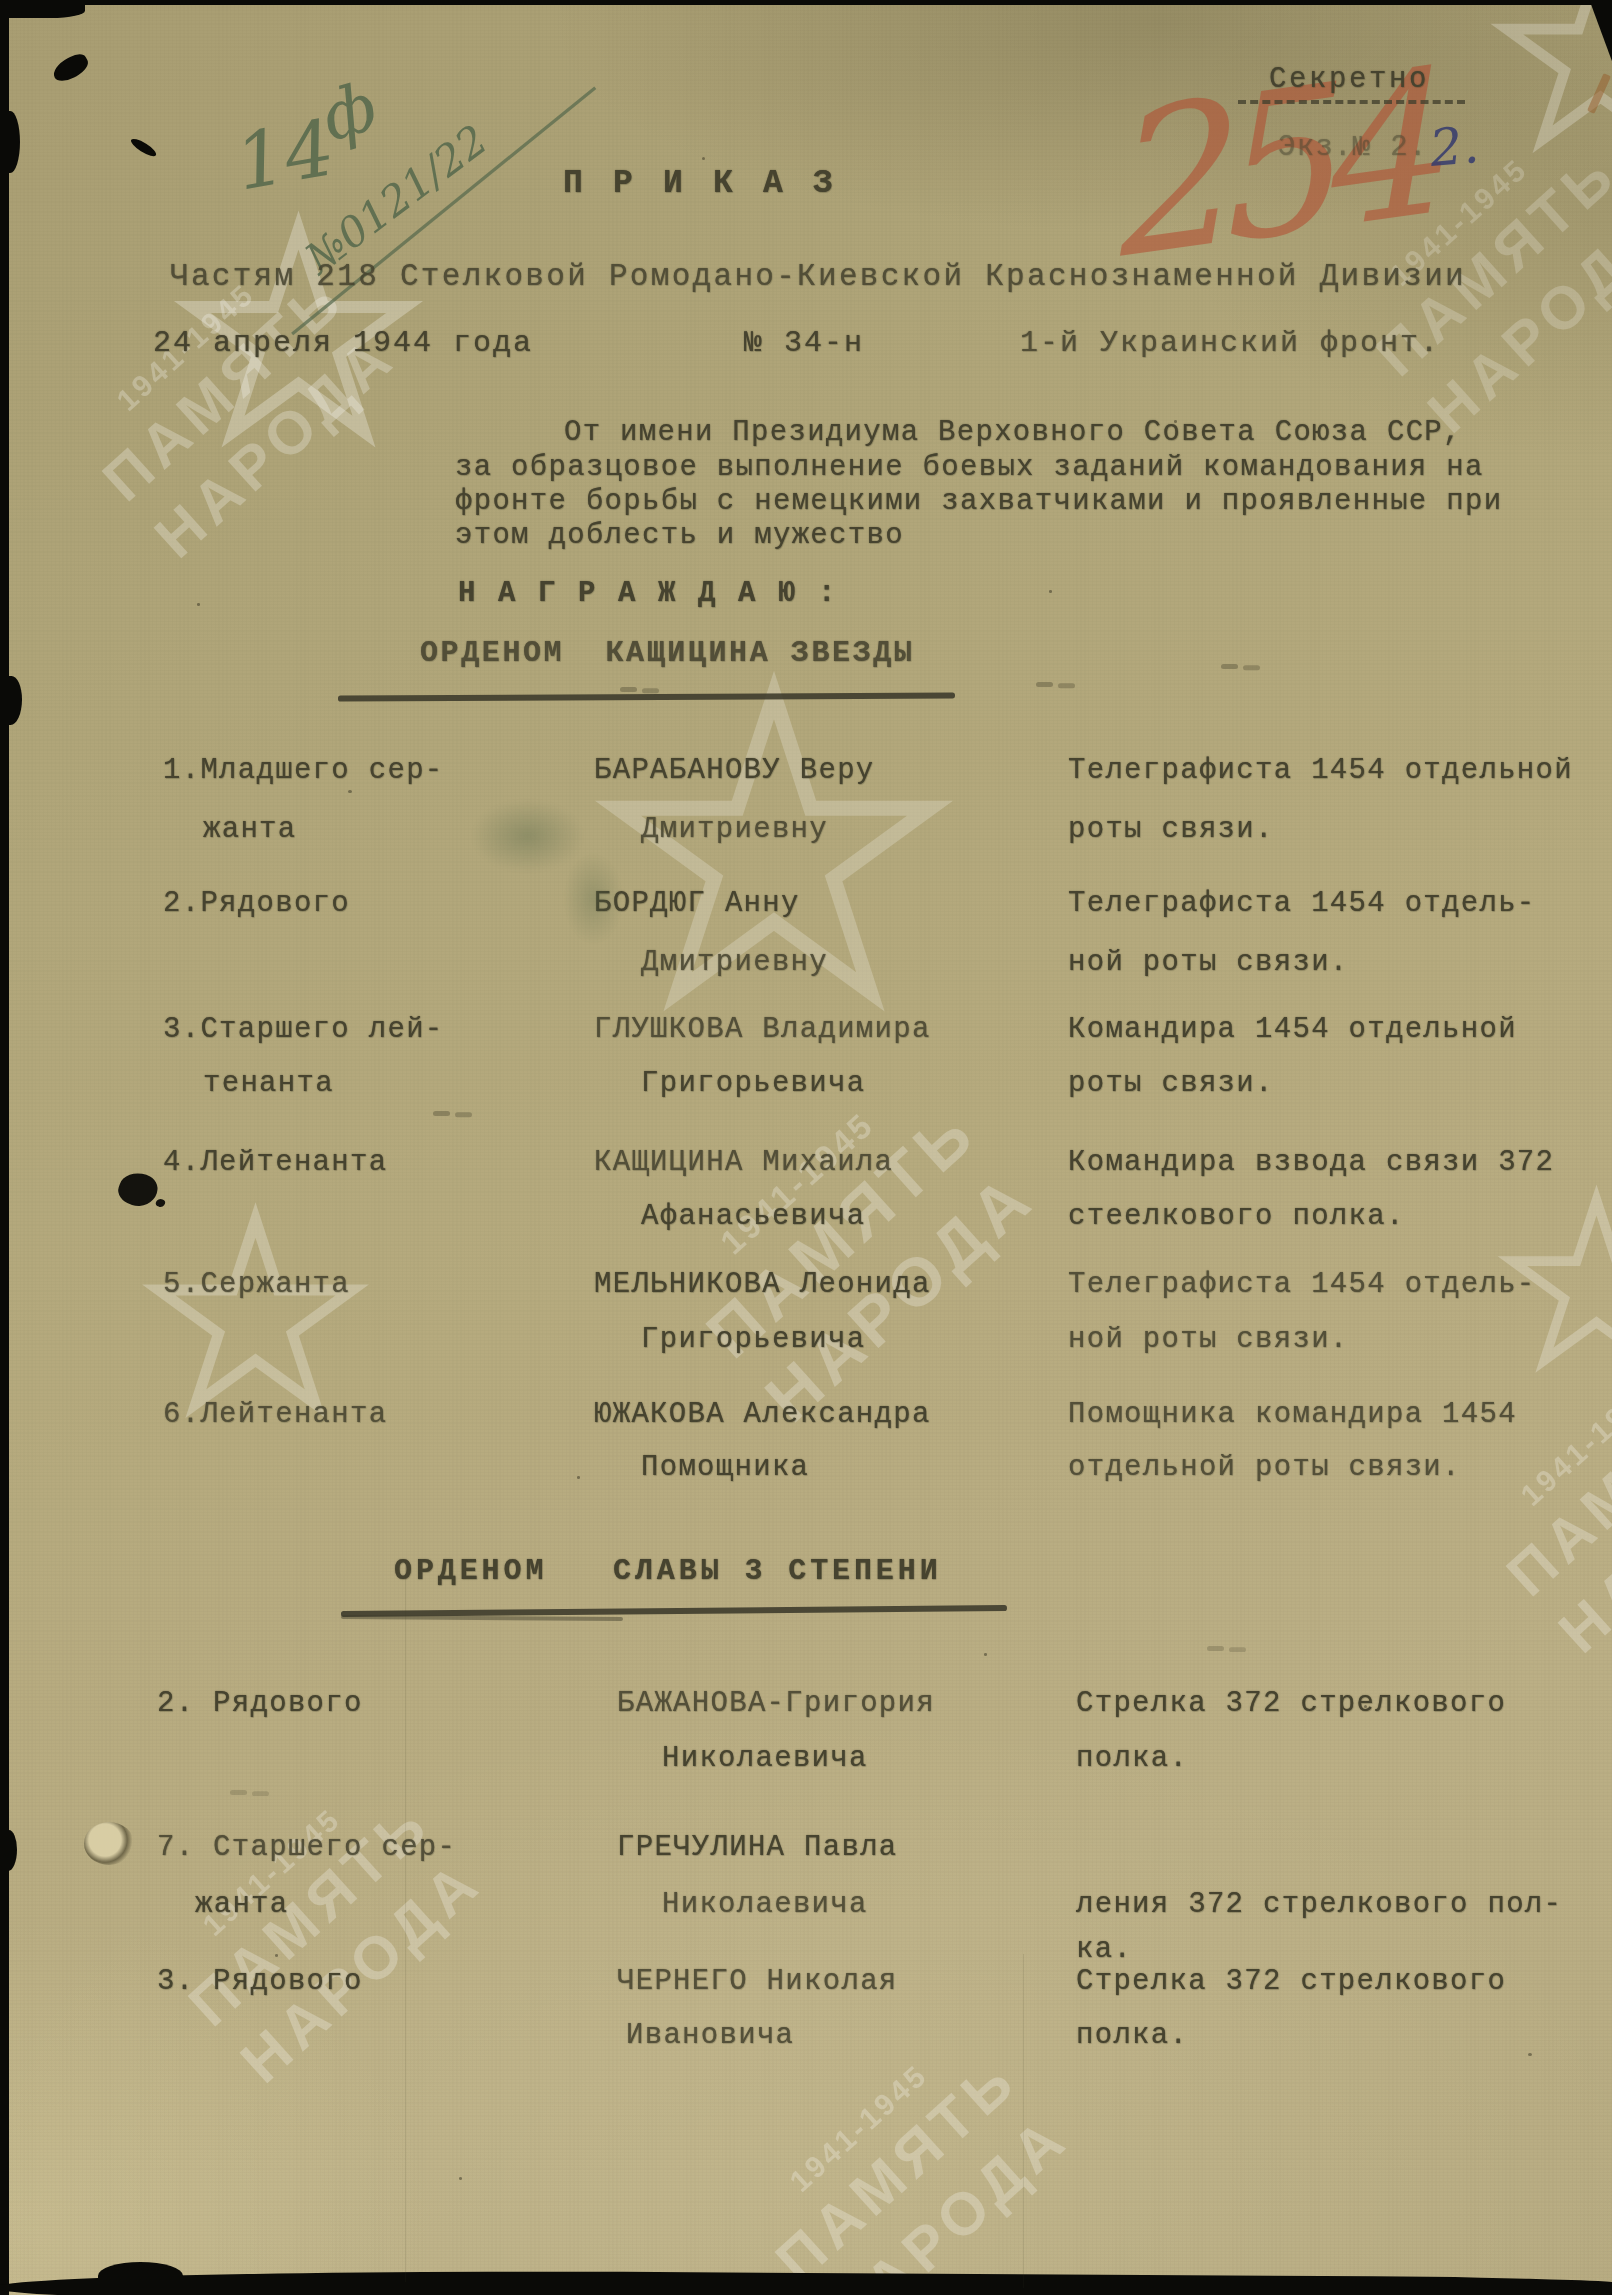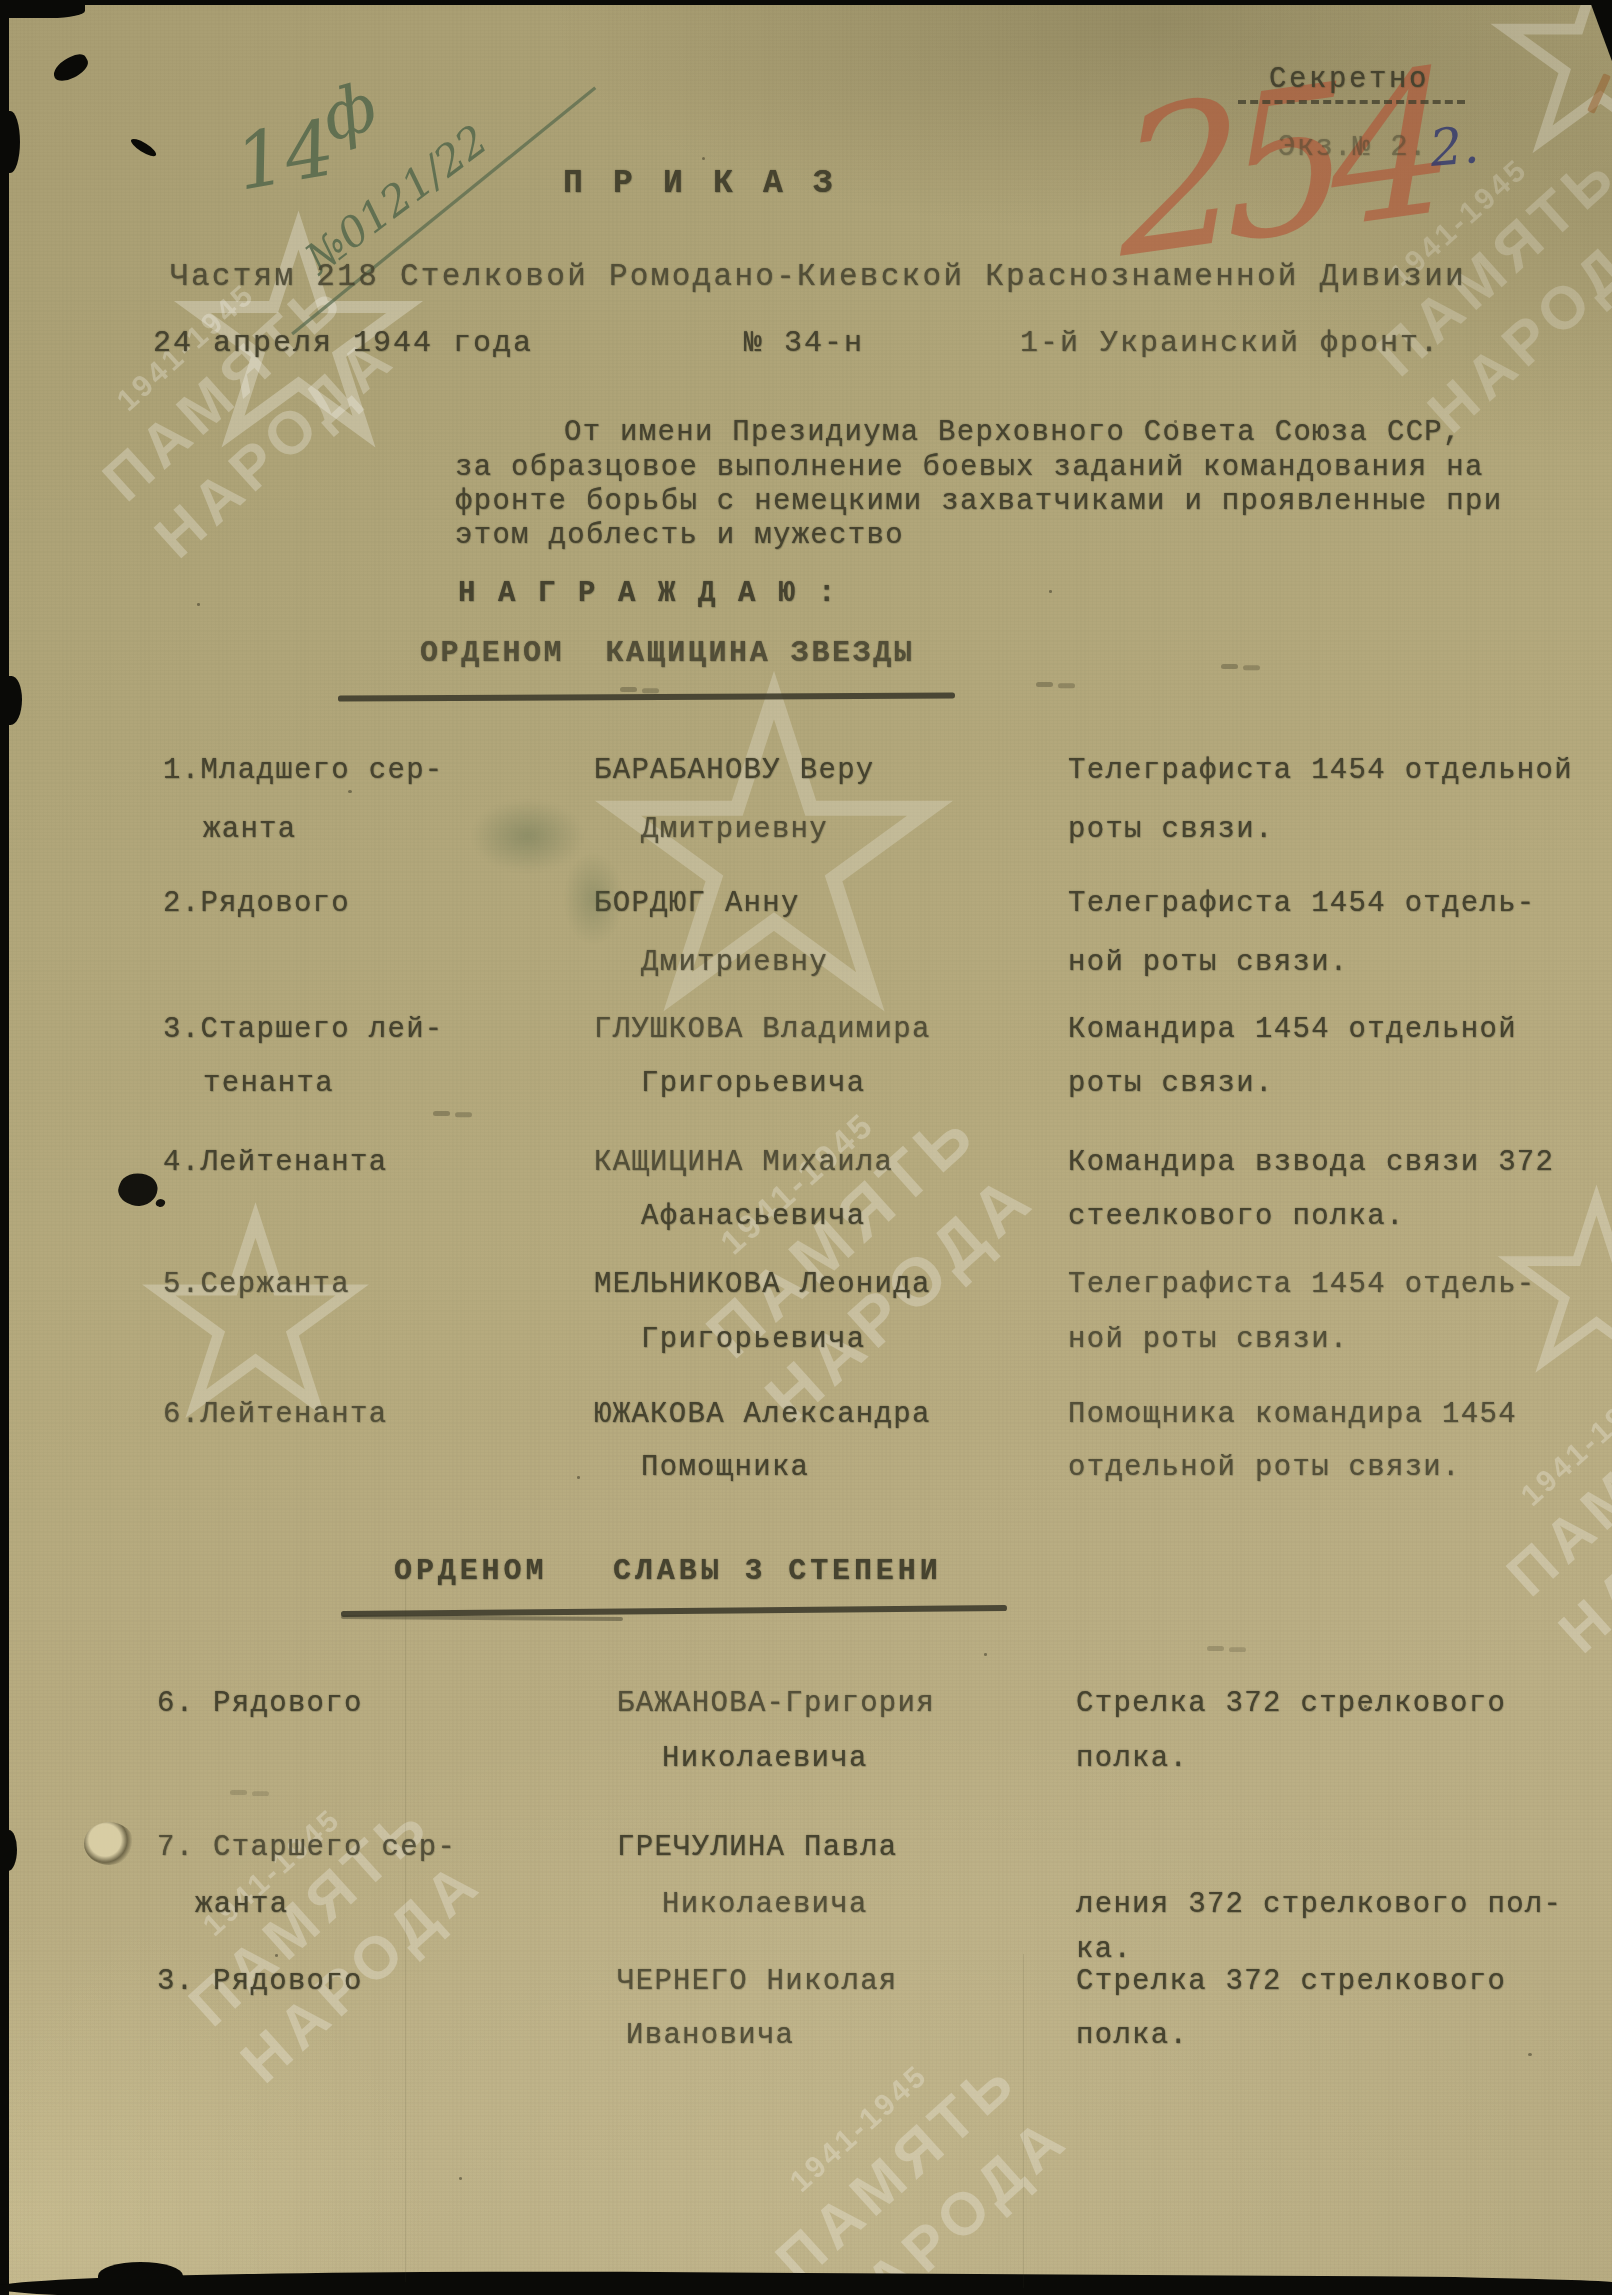--- a/index.html
+++ b/index.html
@@ -167,21 +167,21 @@
   <div class="typed fs44 worn" style="left:163px;top:1398px">6.Лейтенанта</div>
   <div class="typed fs44" style="left:594px;top:1398px">ЮЖАКОВА Александра</div>
   <div class="typed fs44 worn" style="left:1068px;top:1398px">Помощника командира 1454</div>
   <div class="typed fs44" style="left:641px;top:1451px">Помощника</div>
   <div class="typed fs44 worn" style="left:1068px;top:1451px">отдельной роты связи.</div>
 
   <div class="typed fs46 b" style="left:394px;top:1554px;letter-spacing:3.9px">ОРДЕНОМ   СЛАВЫ 3 СТЕПЕНИ</div>
   <div class="rule" style="left:341px;top:1608px;width:666px;height:5.9px;transform:rotate(-.5deg)"></div>
   <div class="rule" style="left:341px;top:1616px;width:282px;height:3.9px;opacity:.45;transform:rotate(.4deg)"></div>
 
-  <div class="typed fs44" style="left:157px;top:1687px">6. Рядового</div>
+  <div class="typed fs44" style="left:157px;top:1687px">2. Рядового</div>
   <div class="typed fs44 worn" style="left:617px;top:1687px">БАЖАНОВА-Григория</div>
   <div class="typed fs44" style="left:1076px;top:1687px">Стрелка 372 стрелкового</div>
   <div class="typed fs44" style="left:662px;top:1742px">Николаевича</div>
   <div class="typed fs44" style="left:1076px;top:1742px">полка.</div>
 
   <div class="typed fs44 worn" style="left:157px;top:1831px">7. Старшего сер-</div>
   <div class="typed fs44" style="left:617px;top:1831px">ГРЕЧУЛИНА Павла</div>
   <div class="typed fs44" style="left:195px;top:1888px">жанта</div>
   <div class="typed fs44 worn" style="left:662px;top:1888px">Николаевича</div>
   <div class="typed fs44" style="left:1076px;top:1888px">ления 372 стрелкового пол-</div>

